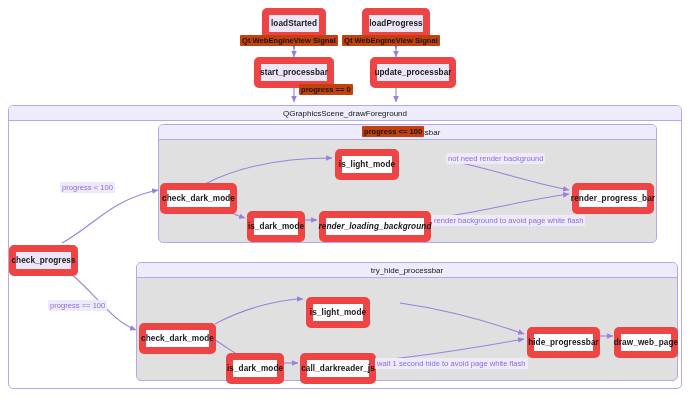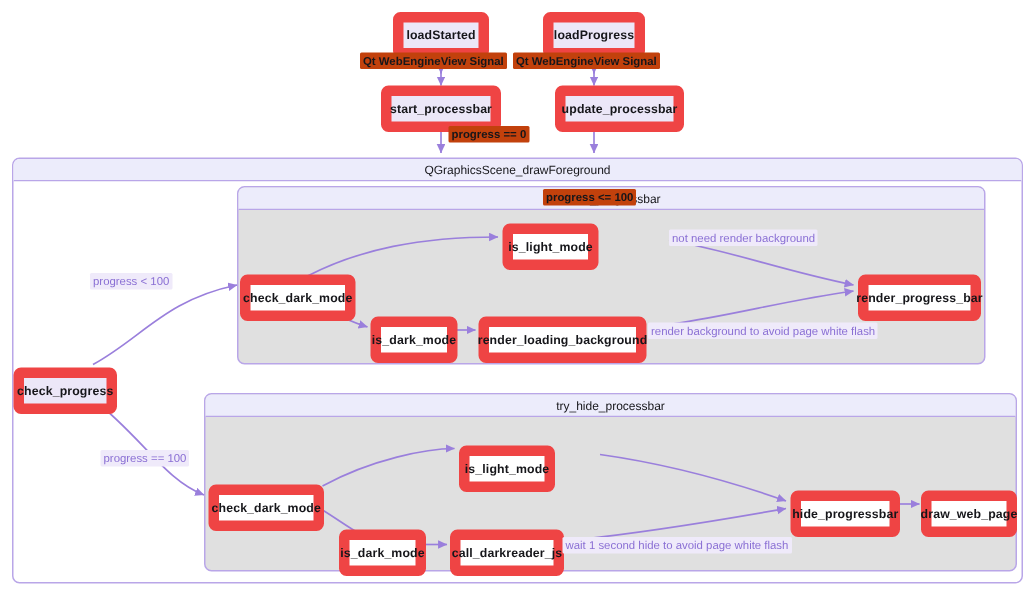--- a/index.html
+++ b/index.html
@@ -129,26 +129,26 @@
 
   <div class="node filled" style="left:254px;top:57px;width:80px;">start_processbar</div>
   <div class="node filled" style="left:354px;top:57px;width:86px;margin-left:16px;">update_processbar</div>
 
   <div class="elabel" style="left:263px;top:84px;margin-left:36px;">progress == 0</div>
   <div class="elabel" style="left:362px;top:84px;margin-top:42px;">progress &lt;= 100</div>
 
   <div class="node filled" style="left:9px;top:245px;width:69px;">check_progress</div>
 
   <div class="elabel purple" style="left:60px;top:182px;">progress &lt; 100</div>
-  <div class="elabel purple" style="left:67px;top:300px;">progress == 100</div>
+  <div class="elabel purple" style="left:48px;top:300px;">progress == 100</div>
 
   <div class="node" style="left:160px;top:183px;width:77px;">check_dark_mode</div>
   <div class="node" style="left:335px;top:149px;width:64px;">is_light_mode</div>
   <div class="node" style="left:247px;top:211px;width:58px;">is_dark_mode</div>
-  <div class="node" style="left:319px;top:211px;width:112px;">render_loading_background</div>
+  <div class="node" style="left:319px;top:211px;width:112px;font-style:italic;">render_loading_background</div>
   <div class="node" style="left:572px;top:183px;width:82px;">render_progress_bar</div>
 
   <div class="elabel purple" style="left:446px;top:153px;">not need render background</div>
   <div class="elabel purple" style="left:432px;top:215px;">render background to avoid page white flash</div>
 
   <div class="node" style="left:139px;top:323px;width:77px;">check_dark_mode</div>
   <div class="node" style="left:306px;top:297px;width:64px;">is_light_mode</div>
   <div class="node" style="left:226px;top:353px;width:58px;">is_dark_mode</div>
   <div class="node" style="left:300px;top:353px;width:76px;">call_darkreader_js</div>
   <div class="node" style="left:527px;top:327px;width:73px;">hide_progressbar</div>

